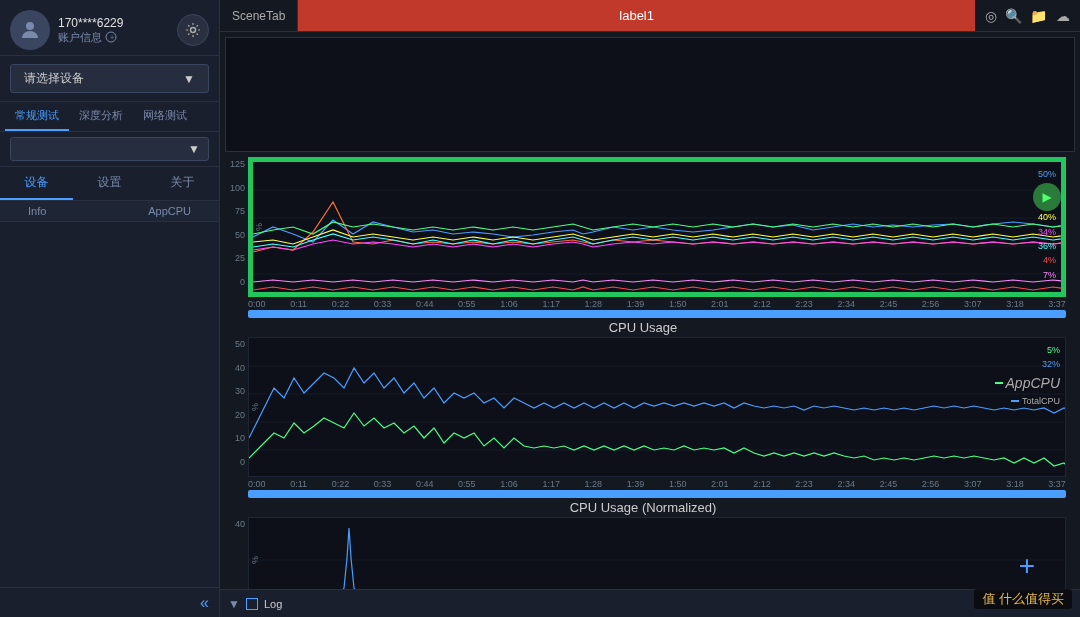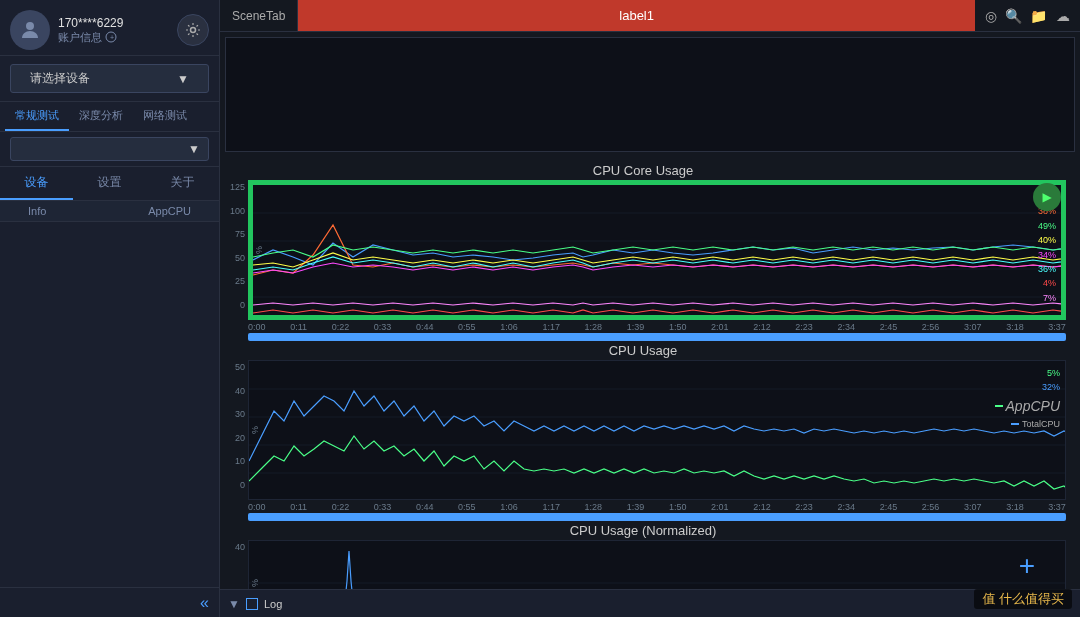--- a/index.html
+++ b/index.html
@@ -47,21 +47,21 @@
 
     .device-select-wrapper {
       padding: 8px 10px;
       border-bottom: 1px solid #2a3040;
     }
     .device-select {
       width: 100%;
       background: #252d3e;
       border: 1px solid #3a4560;
       color: #ccc;
-      padding: 5px 19px;
+      padding: 5px 13px;
       font-size: 12px;
       border-radius: 3px;
       cursor: pointer;
       display: flex;
       align-items: center;
       justify-content: space-between;
     }
 
     .test-tabs {
       display: flex;
@@ -409,21 +409,20 @@
       <span>📁</span>
       <span>☁</span>
     </div>
   </div>
 
   <div class="preview-area"></div>
 
   <div class="charts-area">
 
     <div class="chart-section">
-      <div class="chart-title">CPU Core Usage</div>
       <div class="chart-container cpu-core-chart">
         <div class="chart-y-axis">
           <span class="y-label">125</span>
           <span class="y-label">100</span>
           <span class="y-label">75</span>
           <span class="y-label">50</span>
           <span class="y-label">25</span>
           <span class="y-label">0</span>
         </div>
         <div class="chart-inner" style="height:140px; background:#0d1018; border:5px solid #22c55e; position:relative; overflow:hidden;">

